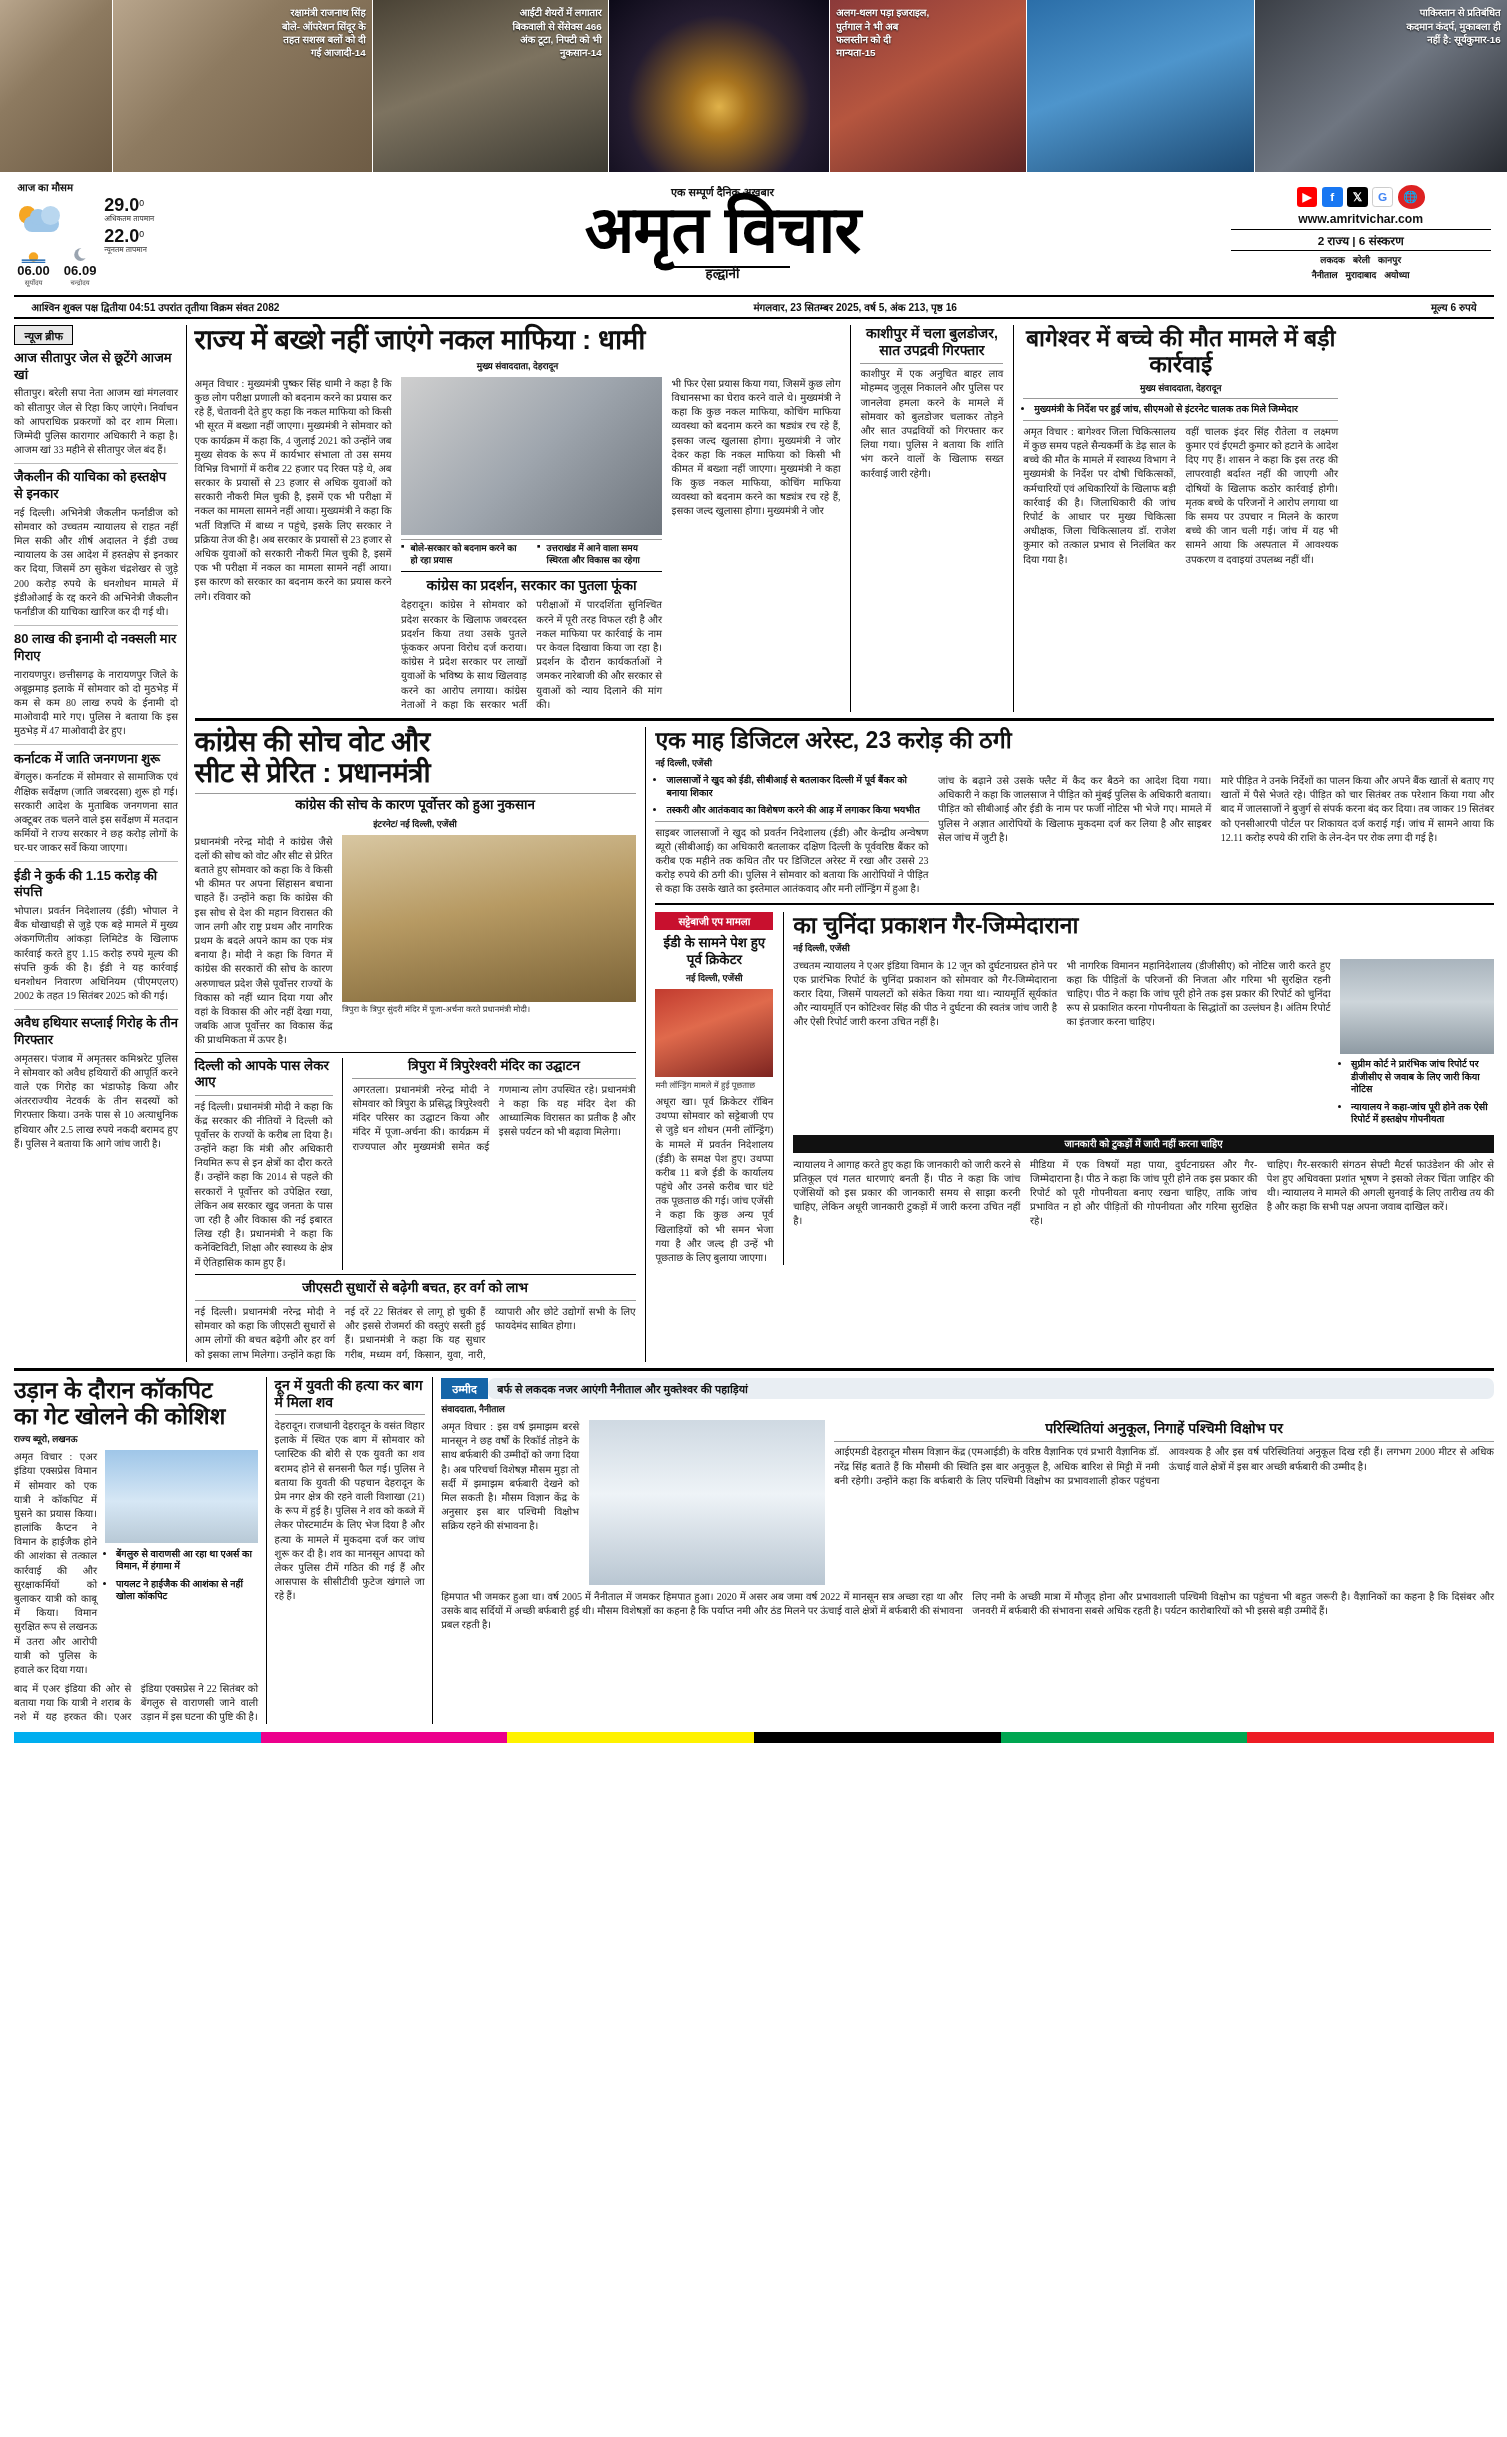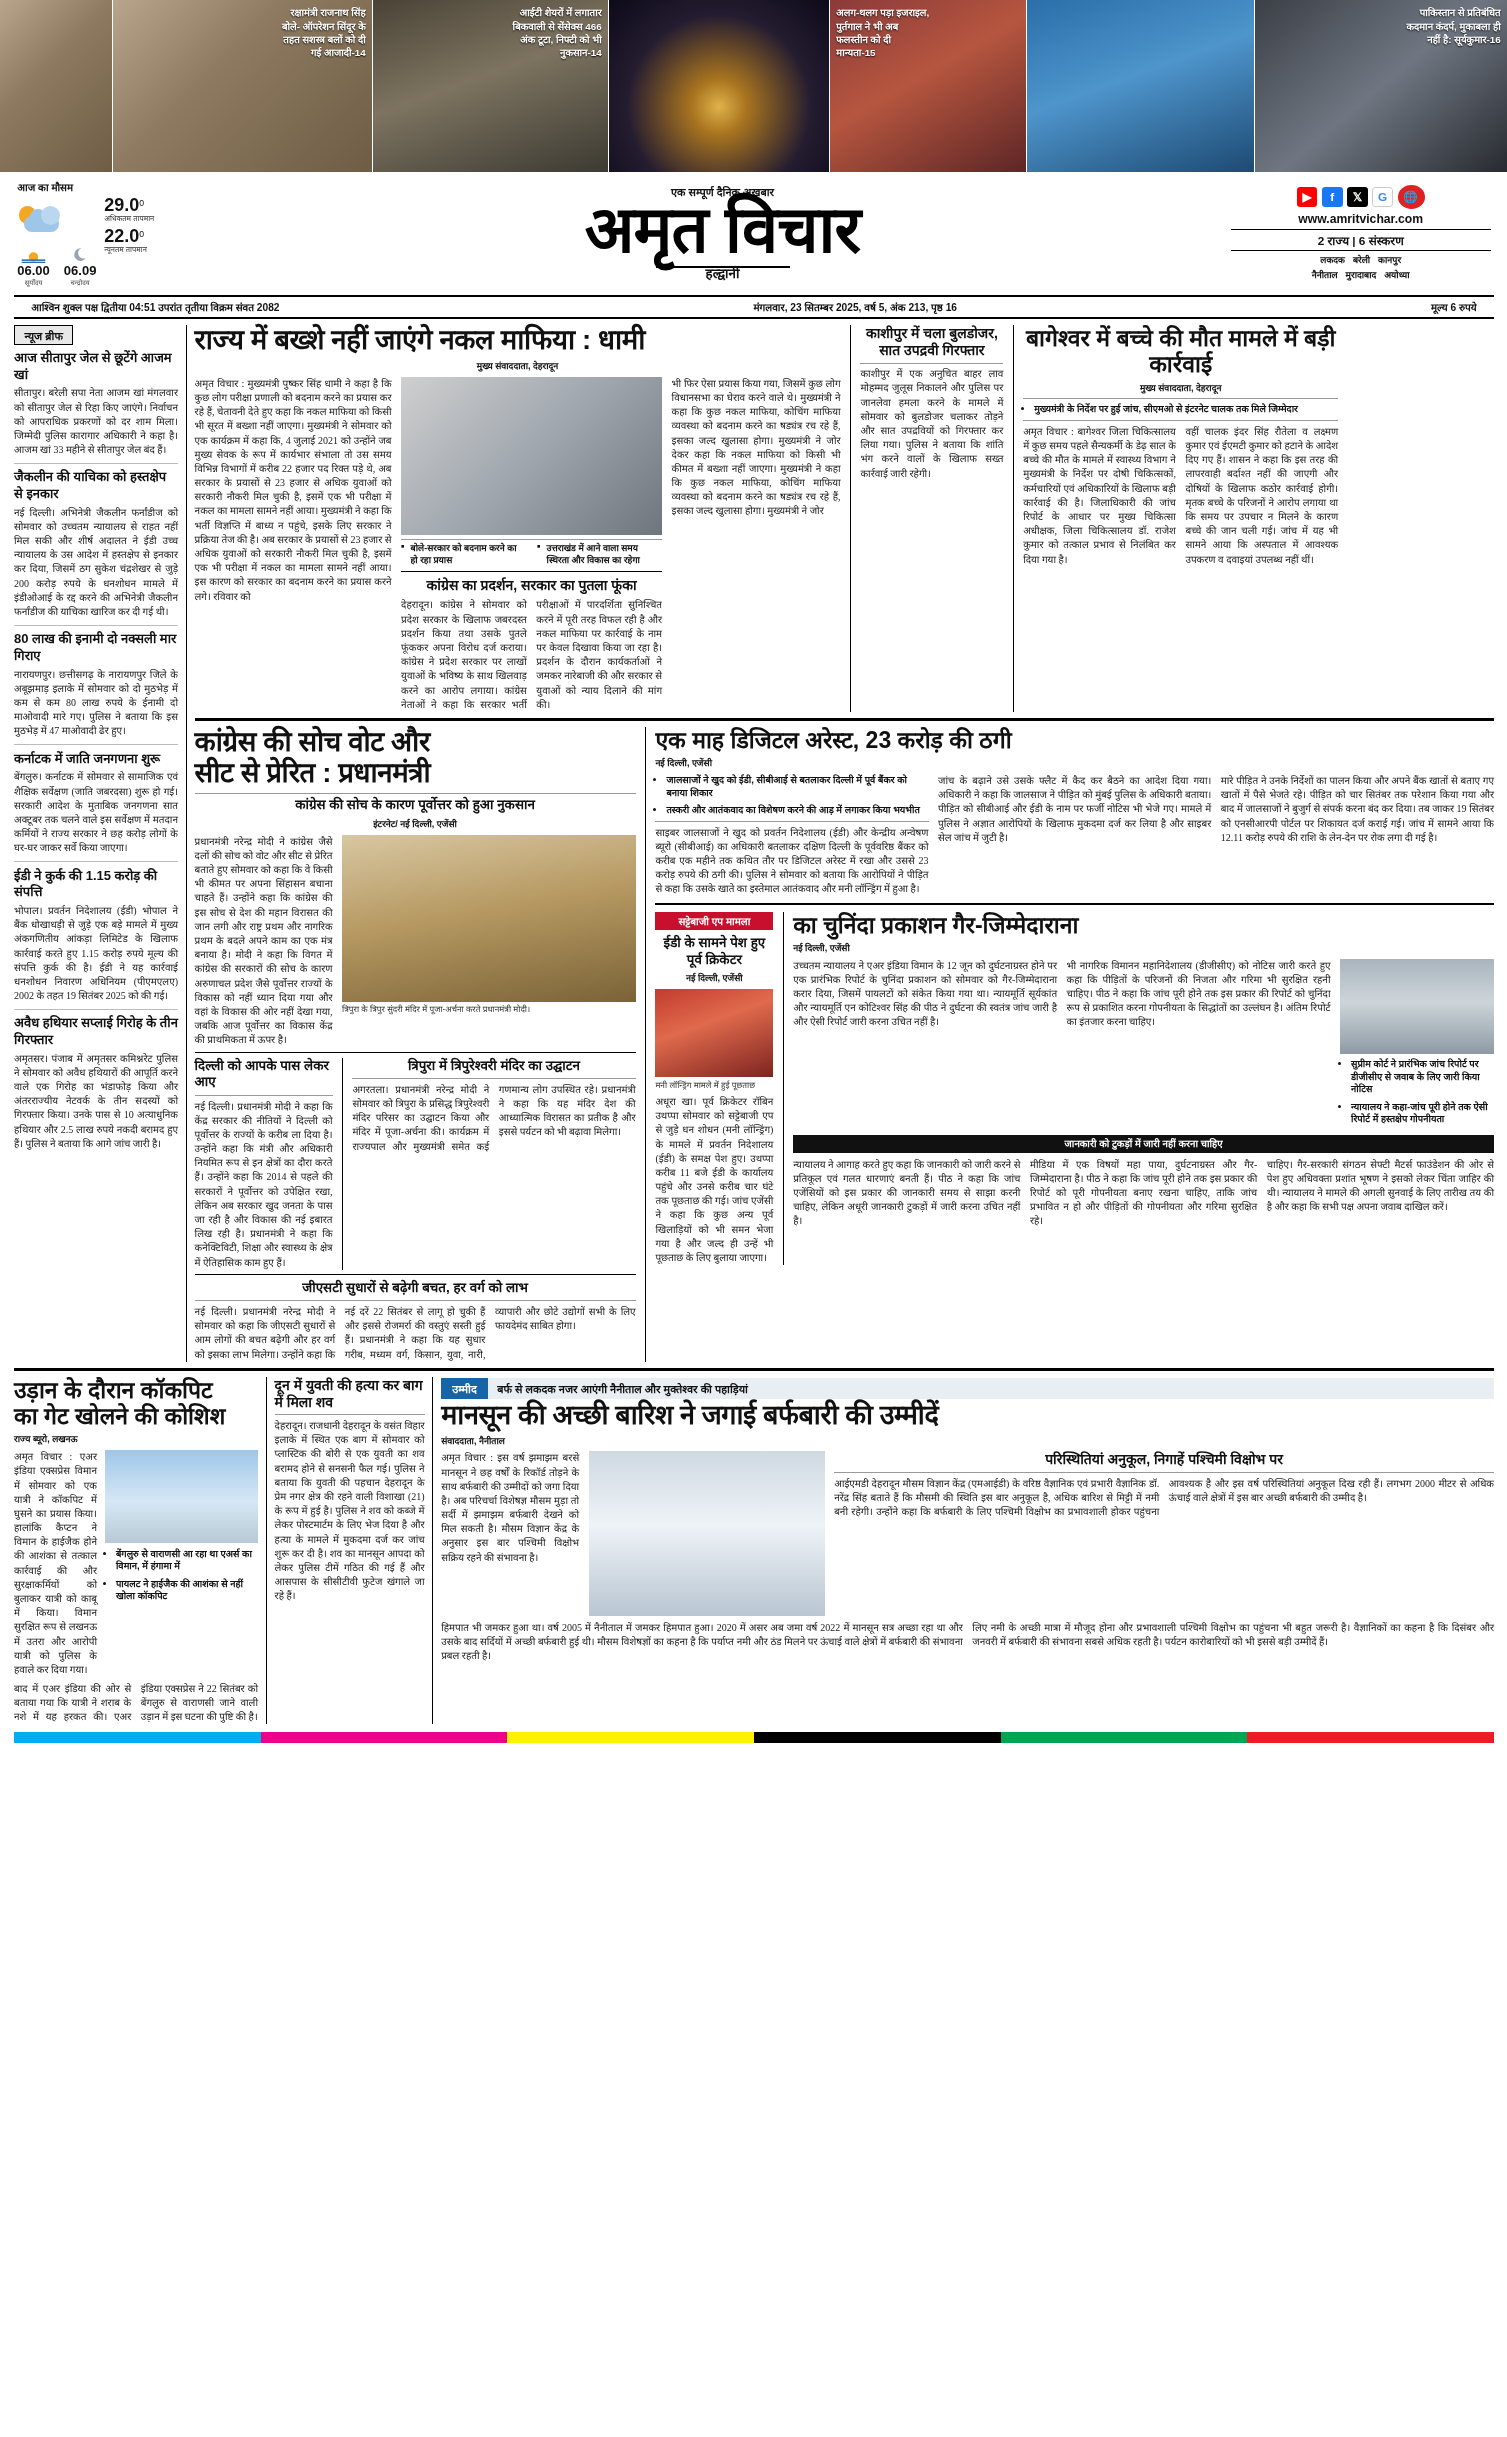--- a/index.html
+++ b/index.html
@@ -143,21 +143,21 @@
   ul { margin:0; padding-left:11px; }
 
   .cap { font-size:8.3px; line-height:1.3; color:#333; font-family:"Liberation Sans", sans-serif; margin-top:2.4px; }
 
   .photo { width:100%; position:relative; }
 
   .two-col { column-count:2; column-gap:9.5px; }
   .three-col { column-count:3; column-gap:9.5px; }
   .band-row { display:flex; align-items:center; margin:1px 0; }
   .band-row .bt { background:#1565a8; color:#fff; padding:3.2px 11px; font-family:"Liberation Sans",sans-serif; font-weight:700; font-size:11px; }
-  .band-row .bd { flex:1; background:#e9eef3; color:#111; padding:3.2px 9.5px; font-family:"Liberation Sans",sans-serif; font-weight:700; font-size:11px; }
+  .band-row .bd { flex:1; background:#e9eef3; color:#111; padding:3.2px 9.5px; font-family:"Liberation Sans",sans-serif; font-weight:700; font-size:11px;border-radius:7px; }
 
   .sub-band { background:#c8102e; color:#fff; font-family:"Liberation Sans",sans-serif; font-weight:700; font-size:10.2px; padding:2.4px 7.9px; text-align:center; }
   .sub-band-dark { background:#111; color:#fff; font-family:"Liberation Sans",sans-serif; font-weight:700; font-size:9.8px; padding:2.4px 6.3px; text-align:center; }
 
   
   .colorbar { display:flex; height:11px; margin:7.9px 14px 4.7px; }
   .colorbar div { flex:1; }
 
   .flex { display:flex; }
   .gap10 { gap:7.9px; }
@@ -511,21 +511,20 @@
       <div class="body-text">देहरादून। राजधानी देहरादून के वसंत विहार इलाके में स्थित एक बाग में सोमवार को प्लास्टिक की बोरी से एक युवती का शव बरामद होने से सनसनी फैल गई। पुलिस ने बताया कि युवती की पहचान देहरादून के प्रेम नगर क्षेत्र की रहने वाली विशाखा (21) के रूप में हुई है। पुलिस ने शव को कब्जे में लेकर पोस्टमार्टम के लिए भेज दिया है और हत्या के मामले में मुकदमा दर्ज कर जांच शुरू कर दी है। शव का मानसून आपदा को लेकर पुलिस टीमें गठित की गई हैं और आसपास के सीसीटीवी फुटेज खंगाले जा रहे हैं।</div>
     </div>
 
     <div class="vline"></div>
 
     <div style="flex:1">
       <div class="band-row">
         <div class="bt">उम्मीद</div>
         <div class="bd">बर्फ से लकदक नजर आएंगी नैनीताल और मुक्तेश्वर की पहाड़ियां</div>
       </div>
-      <div class="hl1" style="font-size:27px">मानसून की अच्छी बारिश ने जगाई बर्फबारी की उम्मीदें</div>
       <div class="byline left">संवाददाता, नैनीताल</div>
 
       <div class="flex gap12">
         <div style="width:138px" class="body-text">अमृत विचार : इस वर्ष झमाझम बरसे मानसून ने छह वर्षों के रिकॉर्ड तोड़ने के साथ बर्फबारी की उम्मीदों को जगा दिया है। अब परिचर्चा विशेषज्ञ मौसम मुड़ा तो सर्दी में झमाझम बर्फबारी देखने को मिल सकती है। मौसम विज्ञान केंद्र के अनुसार इस बार पश्चिमी विक्षोभ सक्रिय रहने की संभावना है।</div>
         <div style="width:236px">
           <div class="photo" style="height:165px">
             <div class="ph ph-snow"></div>
           </div>
         </div>
         <div style="flex:1">

